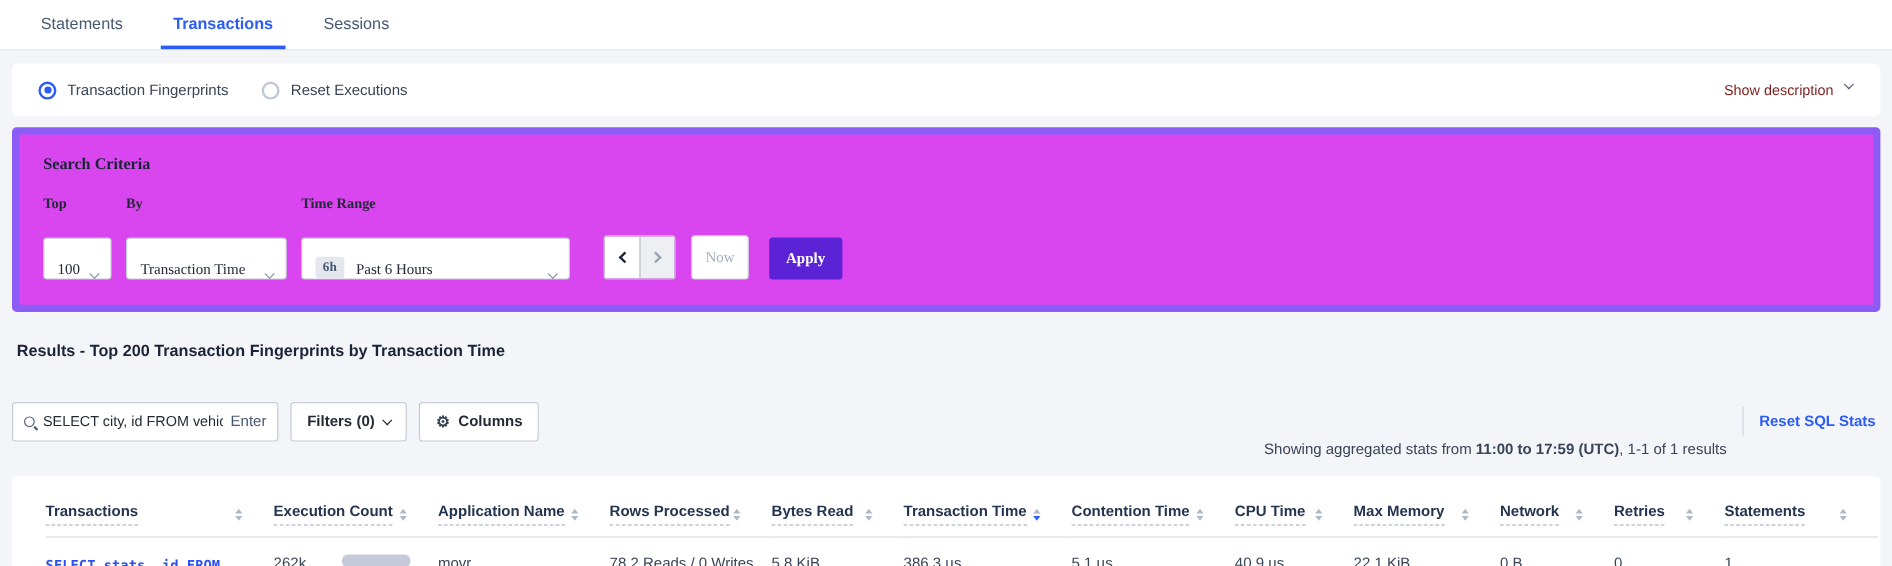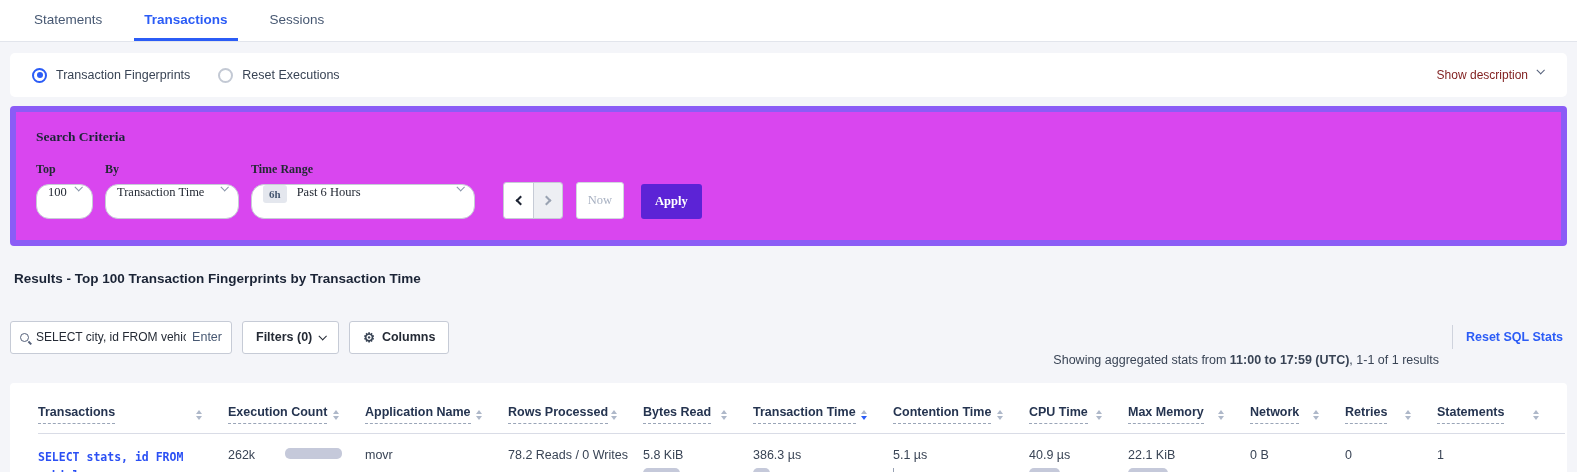--- a/index.html
+++ b/index.html
@@ -19,22 +19,22 @@
   .radio.selected { border-color:#2b5cf6; }
   .radio.selected::after { content:""; position:absolute; left:2.5px; top:2.5px; width:6px; height:6px; border-radius:50%; background:#2b5cf6; }
   .show-desc { display:flex; align-items:flex-start; gap:9px; font-size:12px; color:#7f1d1d; cursor:pointer; }
 
   .chev { display:inline-block; width:6px; height:6px; border-right:1.7px solid currentColor; border-bottom:1.7px solid currentColor; transform:rotate(45deg) translateY(-1px); color:#55617a; }
 
   .criteria-card { margin:9px 10px 0; background:#d946ef; border:6px solid #8b5cf6; border-radius:4px; padding:17px 20px 21px;font-family:Liberation Serif, serif; }
   .criteria-title { font-size:13.5px; font-weight:700; color:#1b2436; margin-bottom:17px; }
   .criteria-row { display:flex; align-items:flex-end; }
   .field { display:flex; flex-direction:column; margin-right:12px; }
-  .field-label { font-size:12px; font-weight:700; color:#242a35; margin-bottom:7px; }
-  .selectbox { height:35px; border:1px solid #c6cbd6; border-radius:13px; background:#fff; display:flex; align-items:flex-start; padding:0 11px; font-size:12.5px; color:#242a35; cursor:pointer; }
+  .field-label { font-size:12px; font-weight:700; color:#242a35; margin-bottom:21px; }
+  .selectbox { height:35px; border:1px solid #c6cbd6; border-radius:3px; background:#fff; display:flex; align-items:flex-end; padding:0 11px; font-size:12.5px; color:#242a35; cursor:pointer; }
   .selectbox .grow { flex:1; }
   .sel-top { width:57px; }
   .sel-by { width:134px; }
   .sel-range { width:224px; }
   .range-badge { background:#e4e7ee; color:#475872; font-size:11px; font-weight:700; border-radius:3px; padding:3px 6px; margin-right:10px; }
 
   .arrow-group { display:inline-flex; border:1px solid #c6cbd6; border-radius:3px; overflow:hidden; margin-left:16px; height:37px; }
   .arrow-btn { width:29px; display:flex; align-items:center; justify-content:center; background:#fff; cursor:pointer; }
   .arrow-btn + .arrow-btn { border-left:1px solid #c6cbd6; }
   .arrow-btn.disabled { background:#edeff3; cursor:default; }
@@ -136,21 +136,21 @@
         </div>
       <div class="arrow-btn disabled">
           <span class="ang right"></span>
         </div>
     </div>
     <div class="now-btn">Now</div>
     <button class="apply-btn">Apply</button>
   </div>
 </section>
 
-<div class="results-head">Results - Top 100 Transaction Fingerprints by Transaction Time</div>
+<div class="results-head">Results - Top 200 Transaction Fingerprints by Transaction Time</div>
 
 <div class="controls-row">
   <div class="searchbox">
     <span class="search-icon"></span>
     <input type="text" value="SELECT city, id FROM vehicles W" style="">
     <span class="enter-hint">Enter</span>
   </div>
   <div class="ctl-btn">
     <span>Filters (0)</span>
     <span class="chev" style="color:#242a35;"></span>

